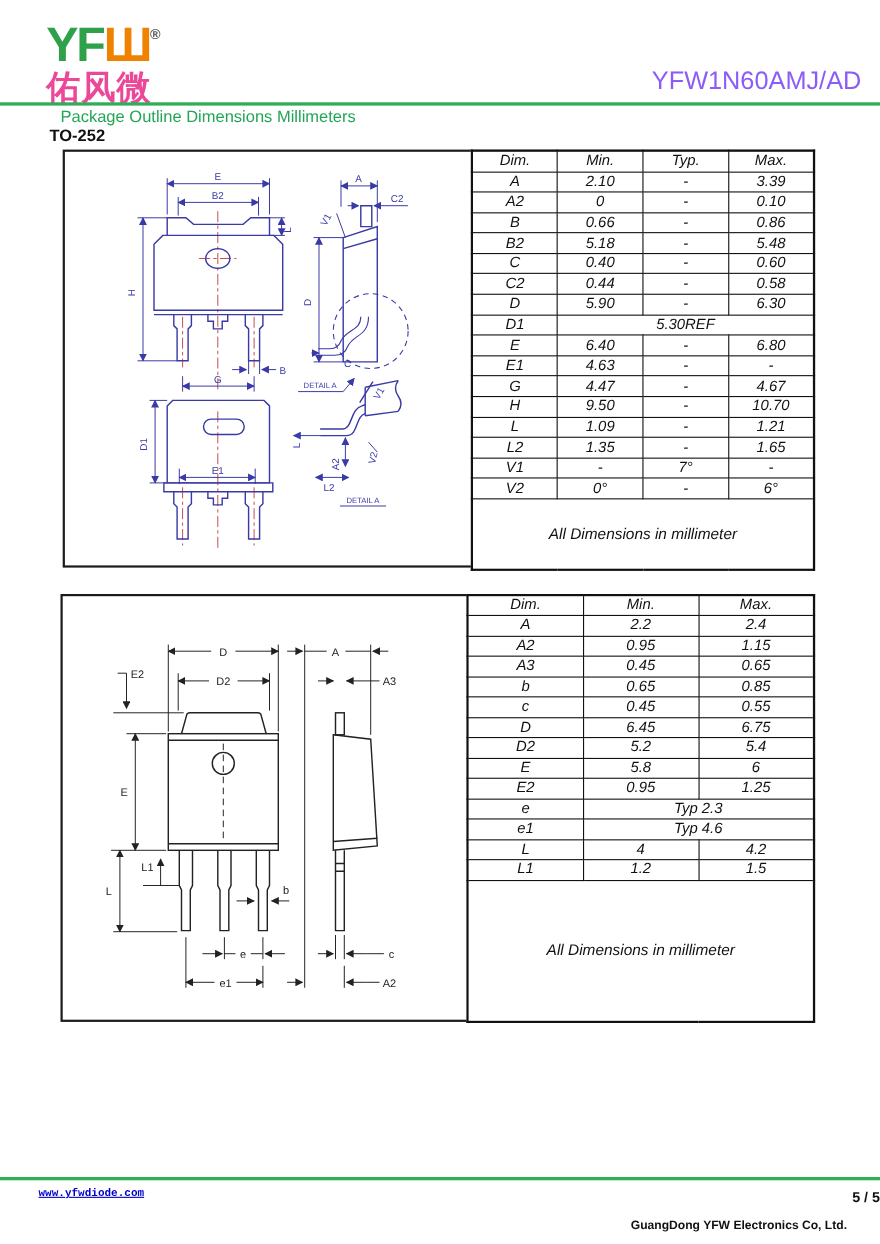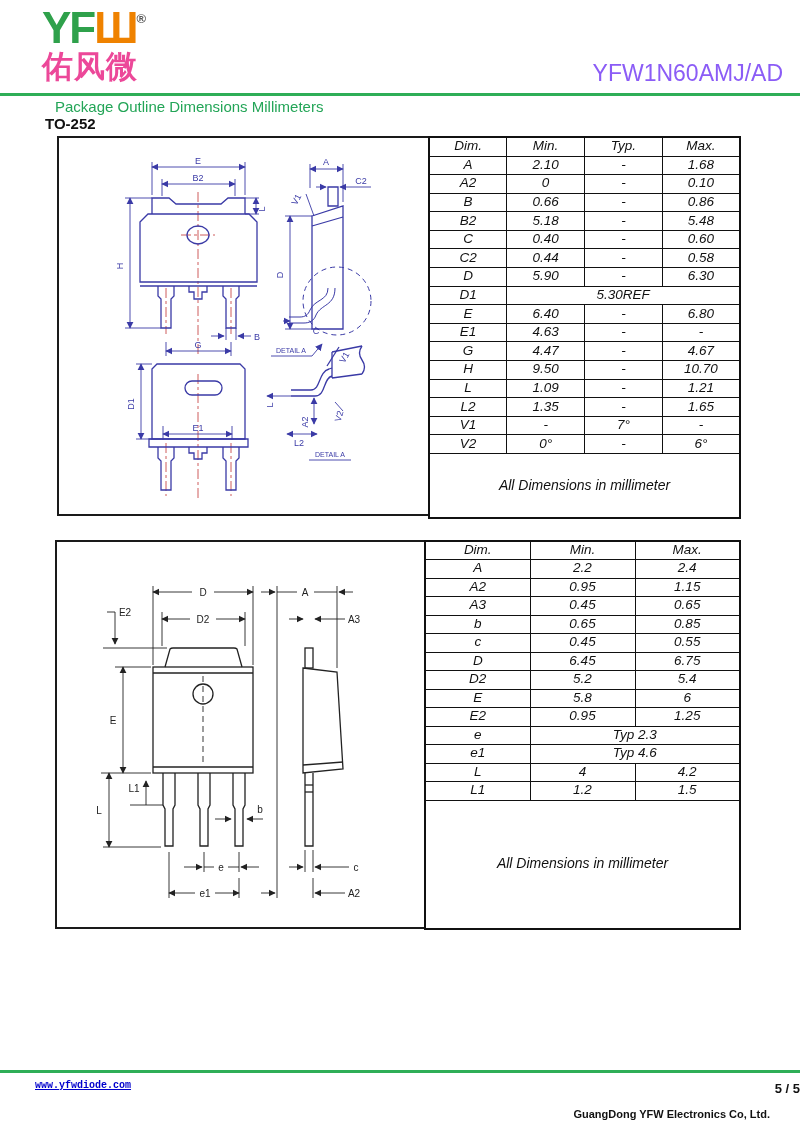--- a/index.html
+++ b/index.html
@@ -1,21 +1,21 @@
 <!DOCTYPE html>
 <html><head>
 <meta charset="utf-8">
 <style>
   html,body{margin:0;padding:0;background:#e8e8e8;}
   .page{position:relative;width:800px;height:1131px;background:#ffffff;margin:0 auto;
         font-family:"Liberation Sans",sans-serif;color:#111;overflow:hidden;}
 
   
   .logo{position:absolute;left:42px;top:6px;line-height:1;}
-  .logo-latin{font-size:44px;font-weight:bold;letter-spacing:-2px;}
+  .logo-latin{font-size:44px;font-weight:bold;letter-spacing:-2px;margin-top:13px;}
   .logo-green{color:#2fa14b;}
   .logo-orange{color:#ef8200;}
   .logo-reg{font-size:13px;color:#555;vertical-align:20px;font-weight:bold;letter-spacing:0;}
   .logo-cjk{font-size:31px;font-weight:bold;color:#ec4899;letter-spacing:1px;margin-top:1px;}
   .part-number{position:absolute;right:17px;top:60px;font-size:23px;font-weight:normal;color:#8b5cf6;text-align:right;}
   .rule{position:absolute;left:0;width:800px;height:3px;background:#2fae57;}
   .rule-top{top:93px;}
   .rule-bottom{top:1070px;}
   .sec-title{position:absolute;left:55px;top:98px;font-size:15px;font-weight:normal;color:#23a557;}
   .pkg-heading{position:absolute;left:45px;font-size:15px;font-weight:bold;color:#111;}
@@ -200,21 +200,21 @@
             <th>Min.</th>
             <th>Typ.</th>
             <th>Max.</th>
           </tr>
         </thead>
         <tbody>
           <tr>
             <td>A</td>
             <td>2.10</td>
             <td>-</td>
-            <td>1.68</td>
+            <td>3.39</td>
           </tr>
           <tr>
             <td>A2</td>
             <td>0</td>
             <td>-</td>
             <td>0.10</td>
           </tr>
           <tr>
             <td>B</td>
             <td>0.66</td>

